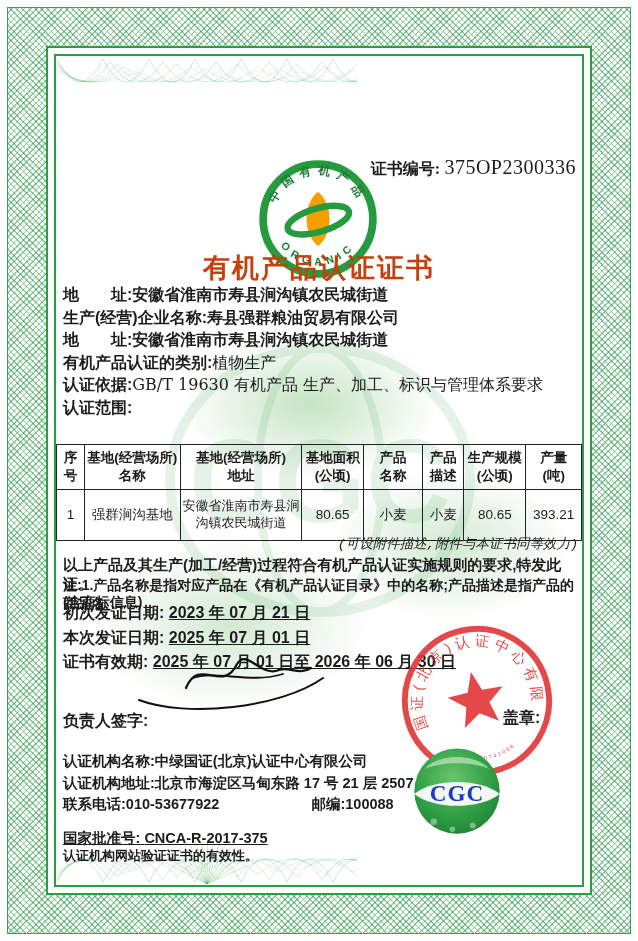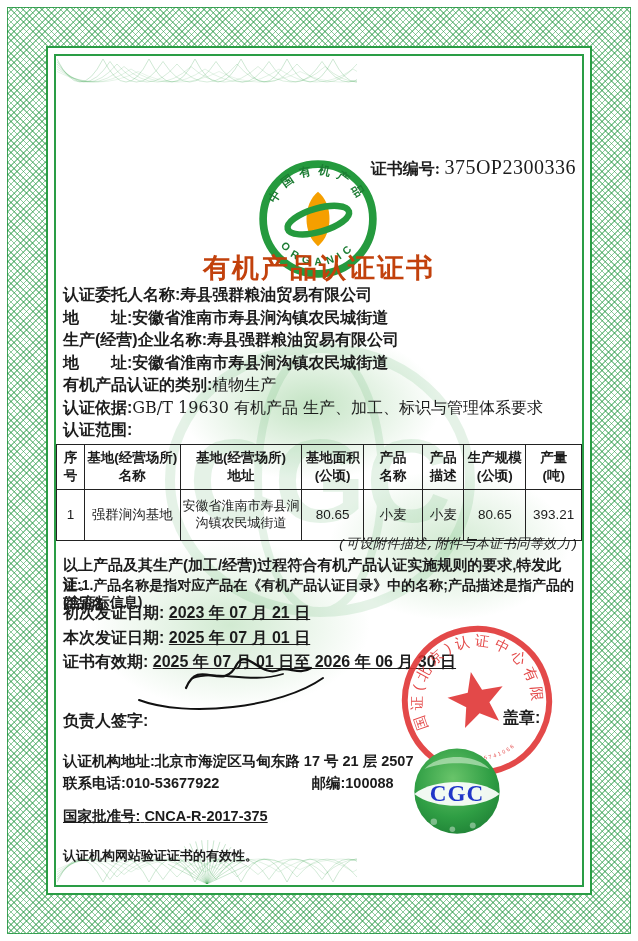--- a/index.html
+++ b/index.html
@@ -127,21 +127,20 @@
         <textPath href="#arcTop" startOffset="50%" text-anchor="middle">中国有机产品</textPath>
       </text>
       <text font-size="9" font-weight="bold" fill="#1c7c33" letter-spacing="4.5" font-family="Liberation Sans, sans-serif">
         <textPath href="#arcBot" startOffset="50%" text-anchor="middle">ORGANIC</textPath>
       </text>
     </svg>
 
     <div class="abs title">有机产品认证证书</div>
 
     <div class="abs fields">
-      <div><span>认证委托人名称:</span><span>寿县强群粮油贸易有限公司</span></div>
       <div><span>地　　址:</span><span>安徽省淮南市寿县涧沟镇农民城街道</span></div>
       <div><span>生产(经营)企业名称:</span><span>寿县强群粮油贸易有限公司</span></div>
       <div><span>地　　址:</span><span>安徽省淮南市寿县涧沟镇农民城街道</span></div>
       <div><span>有机产品认证的类别:</span><span class="kai">植物生产</span></div>
       <div><span>认证依据:</span><span class="kai">GB/T 19630 有机产品 生产、加工、标识与管理体系要求</span></div>
       <div><span>认证范围:</span></div>
     </div>
 
     <table class="scope">
       <colgroup>
@@ -225,20 +224,21 @@
       <circle cx="55" cy="53" r="46" fill="url(#gGlobe)"></circle>
       <path d="M20,29 C36,12 74,12 90,29 C70,21 40,21 20,29 Z" fill="#bfe6bf" opacity=".7"></path>
       <path d="M9,56 C30,39 80,39 101,56 C80,73 30,73 9,56 Z" fill="#ffffff" opacity=".93"></path>
       <circle cx="30" cy="86" r="3.5" fill="#fff" opacity=".4"></circle>
       <circle cx="50" cy="94" r="3" fill="#fff" opacity=".4"></circle>
       <circle cx="72" cy="90" r="3.2" fill="#fff" opacity=".4"></circle>
       <text x="55" y="64" text-anchor="middle" font-size="25" font-weight="bold" fill="#2036c8" letter-spacing="1" font-family="Liberation Serif, serif">CGC</text>
     </svg>
 
     <div class="abs org">
+      <div class="nowrap"><span>认证机构名称:</span><span>中绿国证(北京)认证中心有限公司</span></div>
       <div class="nowrap"><span>认证机构地址:</span><span>北京市海淀区马甸东路 17 号 21 层 2507</span></div>
       <div class="nowrap ziprow">
         <span>联系电话:</span><span>010-53677922</span>
         <span class="zip"><span>邮编:</span><span>100088</span></span>
       </div>
       <div class="approval nowrap">
         <span>国家批准号:</span> <span>CNCA-R-2017-375</span>
       </div>
     </div>
 

